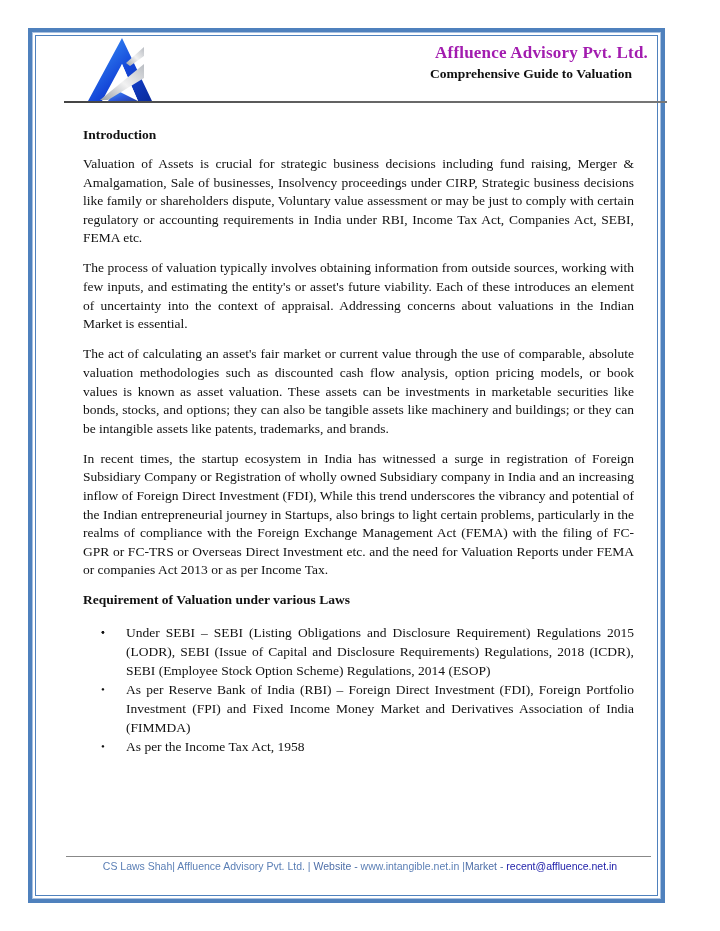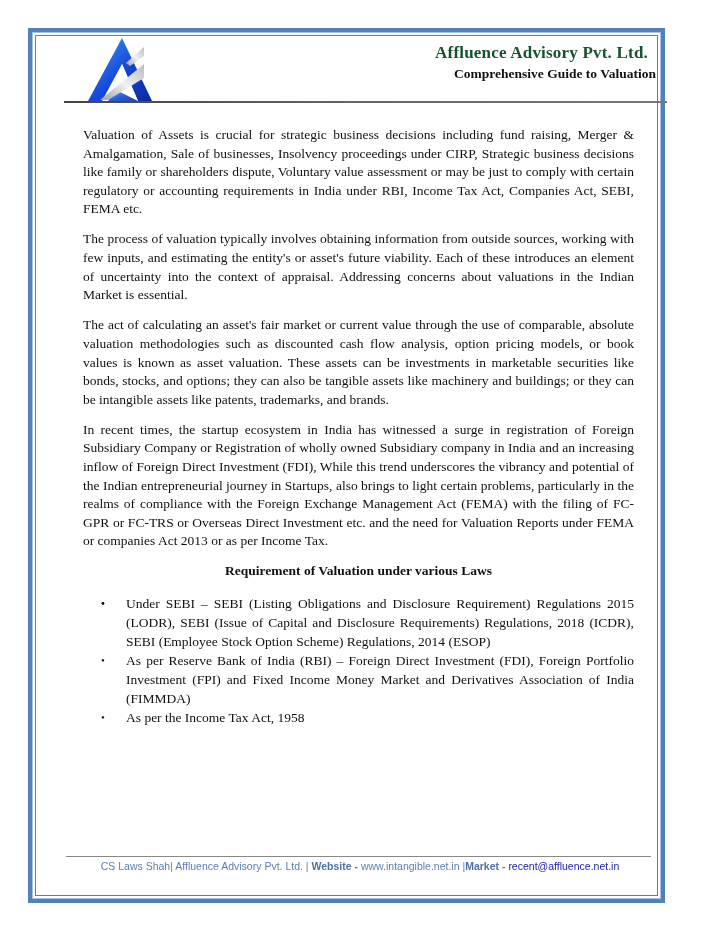--- a/index.html
+++ b/index.html
@@ -21,24 +21,24 @@
   .logo { position: absolute; left: 86px; top: 38px; width: 70px; height: 64px; }
 
   .header-line {
     position: absolute; left: 64px; top: 101px; width: 603px; height: 2px;
     background: linear-gradient(to right, #444 0%, #666 50%, #777 100%);
   }
 
   .brand {
     position: absolute; right: 72px; top: 43px; text-align: right;
     font-family: "Liberation Serif", serif; font-weight: bold;
-    font-size: 17px; color: #14532d; letter-spacing: 0.2px;
+    font-size: 17px; color: #a21caf; letter-spacing: 0.2px;
   }
   .subtitle {
-    position: absolute; right: 64px; top: 64px; width: 260px; text-align: right;
+    position: absolute; right: 88px; top: 64px; width: 260px; text-align: right;
     font-family: "Liberation Serif", serif; font-weight: bold;
     font-size: 13.5px; line-height: 20px; color: #111;
   }
 
   .content {
     position: absolute; left: 83px; top: 126px; width: 551px;
     font-size: 13.5px; line-height: 18.6px;
   }
   .content h2 {
     font-size: 13.5px; font-weight: bold; margin: 0 0 11px 0; line-height: 18px;
@@ -56,21 +56,21 @@
     position: absolute; left: -25px; top: 0; font-size: 11px;
   }
 
   .footer-line {
     position: absolute; left: 66px; top: 856px; width: 585px; height: 1px; background: #888;
   }
   .footer {
     position: absolute; left: 0; top: 860px; width: 720px; text-align: center;
     font-family: "Liberation Sans", sans-serif; font-size: 10.5px; color: #5b7fb5;
   }
-  .footer .bold { font-weight: bold; color: #4f6fa8; margin-top: 40px; }
+  .footer .bold { font-weight: normal; color: #4f6fa8; margin-top: 40px; }
   .footer .email { color: #2222aa; }
 </style>
 </head>
 <body>
 
 <div class="page-border-outer"></div>
 <div class="page-border-shadow"></div>
 <div class="page-border-inner"></div>
 
 <svg class="logo" viewBox="0 0 70 64">
@@ -96,26 +96,27 @@
 </svg>
 
 <div class="header-line"></div>
 
 <div class="brand">Affluence Advisory Pvt. Ltd.</div>
 <div class="subtitle">
   <div>Comprehensive Guide to Valuation</div>
 </div>
 
 <div class="content">
+  <h2>Introduction</h2>
   <p>Valuation of Assets is crucial for strategic business decisions including fund raising, Merger &amp; Amalgamation, Sale of businesses, Insolvency proceedings under CIRP, Strategic business decisions like family or shareholders dispute, Voluntary value assessment or may be just to comply with certain regulatory or accounting requirements in India under RBI, Income Tax Act, Companies Act, SEBI, FEMA etc.</p>
   <p>The process of valuation typically involves obtaining information from outside sources, working with few inputs, and estimating the entity's or asset's future viability. Each of these introduces an element of uncertainty into the context of appraisal. Addressing concerns about valuations in the Indian Market is essential.</p>
   <p>The act of calculating an asset's fair market or current value through the use of comparable, absolute valuation methodologies such as discounted cash flow analysis, option pricing models, or book values is known as asset valuation. These assets can be investments in marketable securities like bonds, stocks, and options; they can also be tangible assets like machinery and buildings; or they can be intangible assets like patents, trademarks, and brands.</p>
   <p>In recent times, the startup ecosystem in India has witnessed a surge in registration of Foreign Subsidiary Company or Registration of wholly owned Subsidiary company in India and an increasing inflow of Foreign Direct Investment (FDI), While this trend underscores the vibrancy and potential of the Indian entrepreneurial journey in Startups, also brings to light certain problems, particularly in the realms of compliance with the Foreign Exchange Management Act (FEMA) with the filing of FC-GPR or FC-TRS or Overseas Direct Investment etc. and the need for Valuation Reports under FEMA or companies Act 2013 or as per Income Tax.</p>
 
-  <h2 style="margin-top:4px;text-align:center;">Requirement of Valuation under various Laws</h2>
+  <h2 style="margin-top:4px;">Requirement of Valuation under various Laws</h2>
   <ul>
     <li>
       <span class="bullet">•</span>
     </li>
     <li>
       <span class="bullet">•</span>
     </li>
     <li>
       <span class="bullet">•</span>
       <span>Under SEBI – SEBI (Listing Obligations and Disclosure Requirement) Regulations 2015 (LODR), SEBI (Issue of Capital and Disclosure Requirements) Regulations, 2018 (ICDR), SEBI (Employee Stock Option Scheme) Regulations, 2014 (ESOP)</span>

